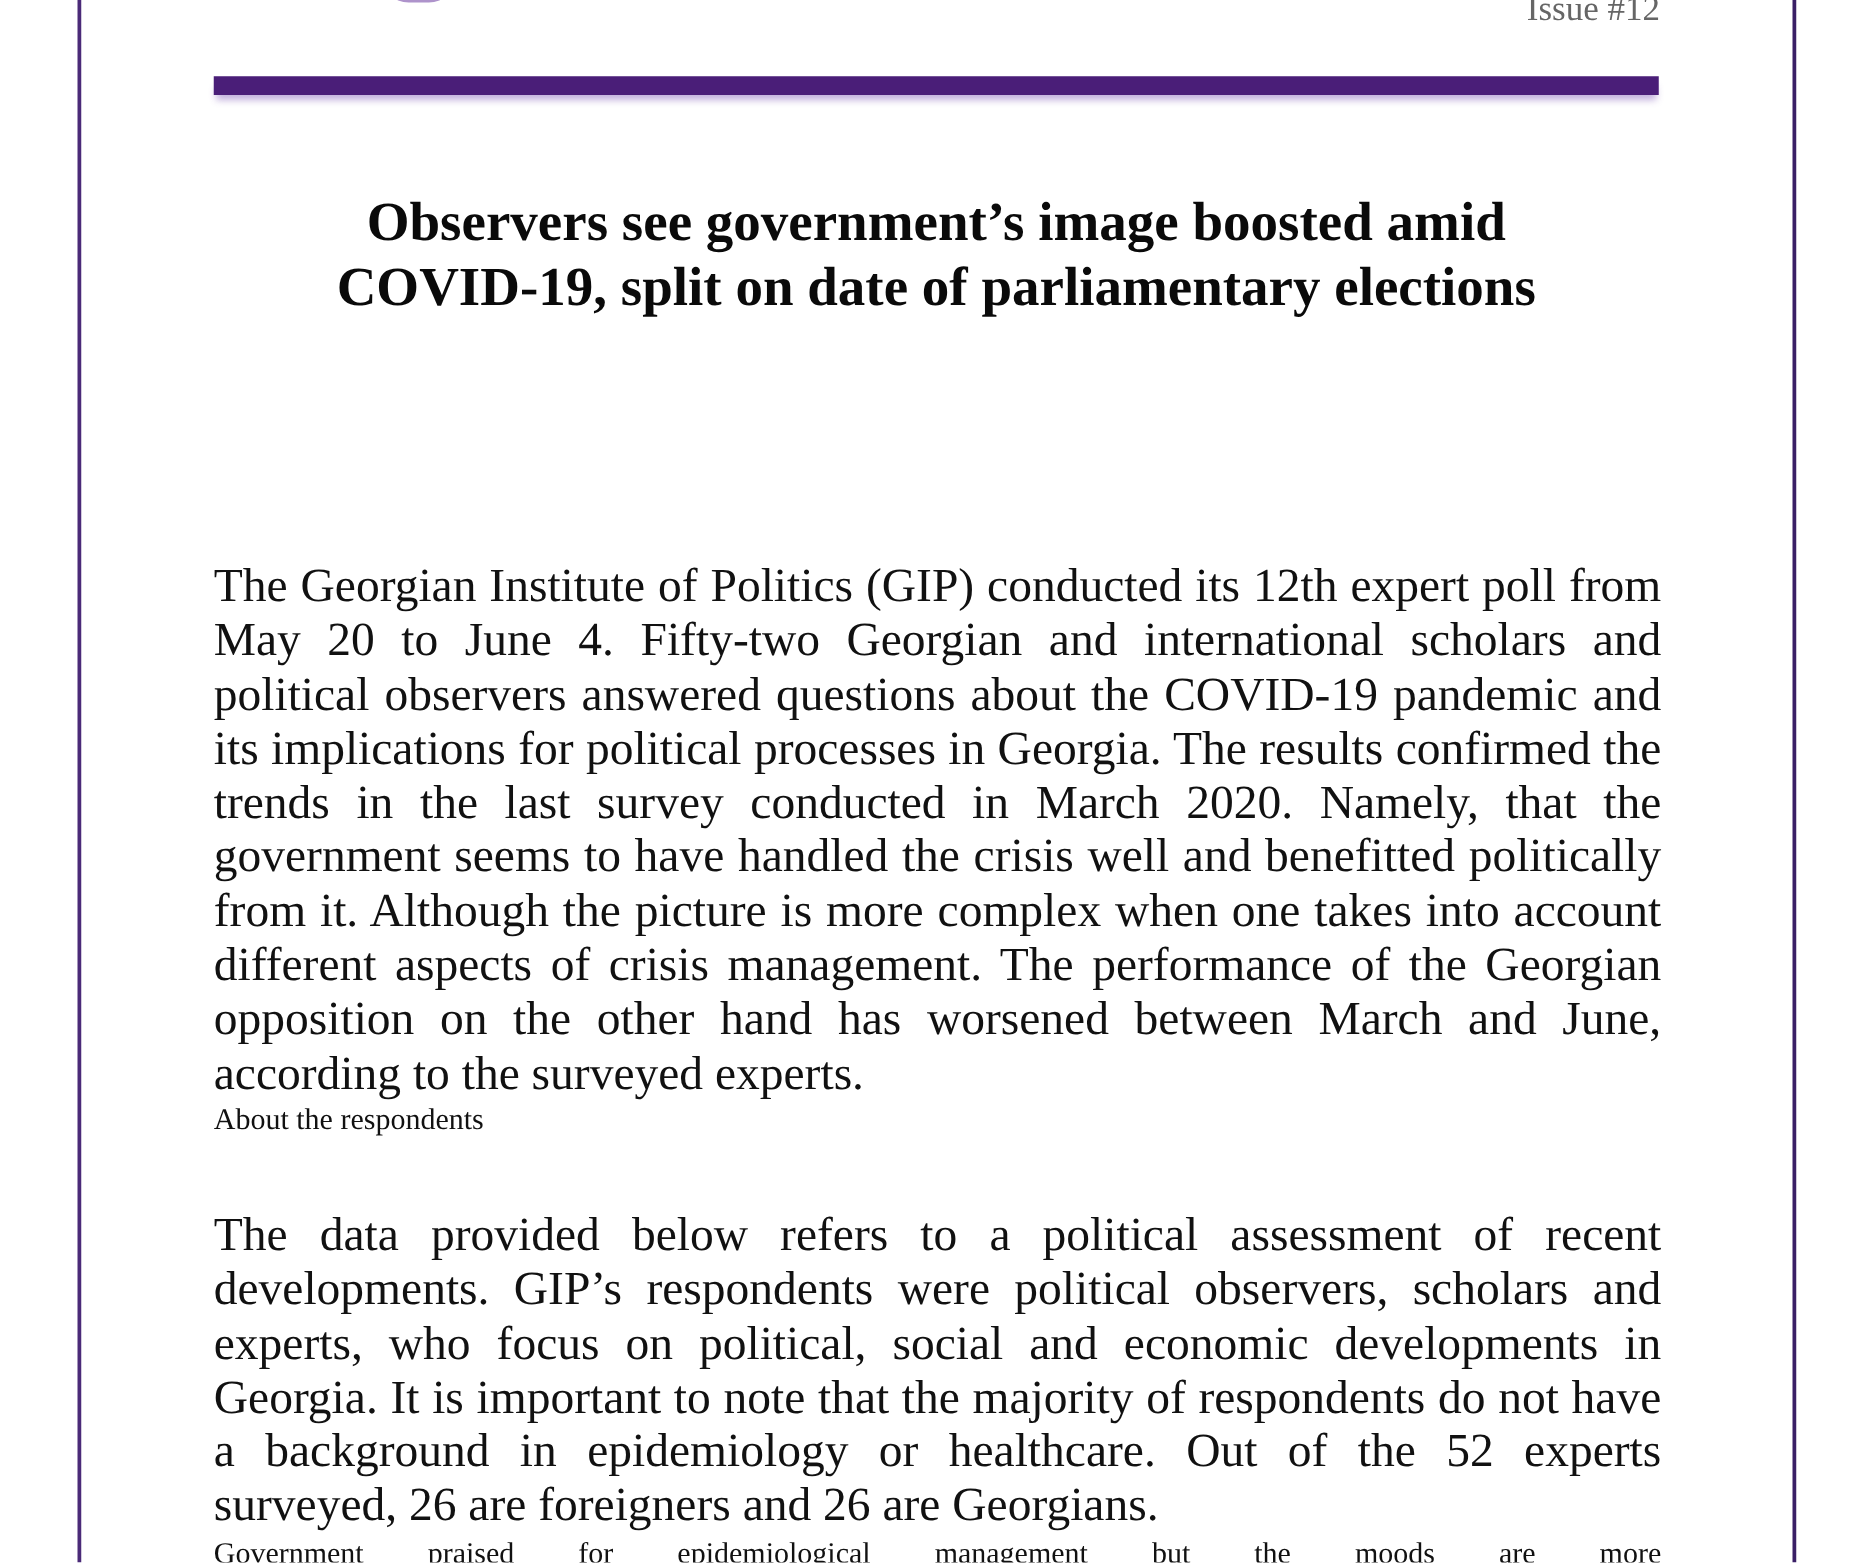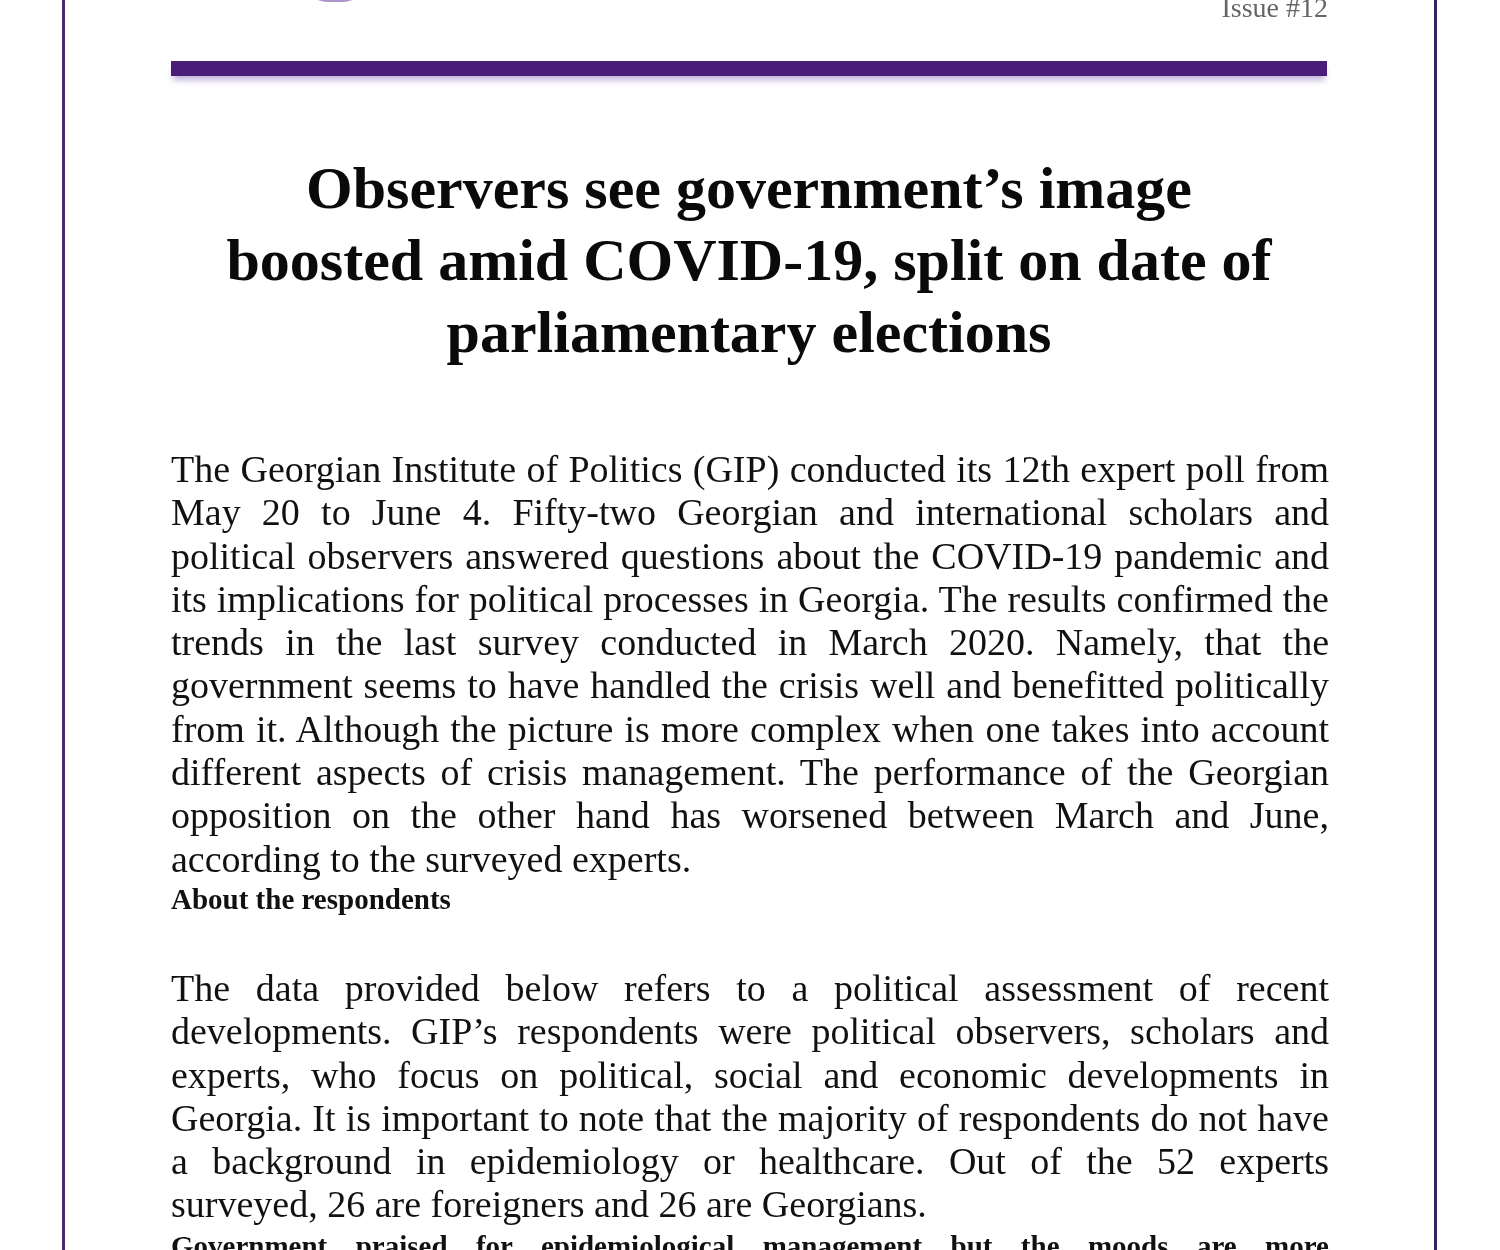--- a/index.html
+++ b/index.html
@@ -17,31 +17,31 @@
   .issue {
     position: absolute; right: 172px; top: -8px; font-size: 28px; color: #666;
     font-family: "Liberation Serif", serif;
   }
   .rule {
     position: absolute; left: 171px; top: 61px; width: 1156px; height: 15px;
     background: #4a1e78; box-shadow: 0 6px 6px -2px rgba(120,80,180,.45);
   }
   .title {
     position: absolute; left: 171px; width: 1156px; top: 152px;
-    text-align: center; font-weight: bold; font-size: 60px; line-height: 72px;
+    text-align: center; font-weight: bold; font-size: 44px; line-height: 52px;
     font-family: "Liberation Serif", serif; color: #0a0a0a;
   }
   .para {
     position: absolute; left: 171px; width: 1158px;
     font-family: "Liberation Serif", serif; font-size: 38px; line-height: 43.3px;
     text-align: justify; color: #111;
   }
   .heading {
     position: absolute; left: 171px; font-family: "Liberation Serif", serif;
-    font-weight: bold; font-size: 29px; color: #111;
+    font-weight: normal; font-size: 24px; color: #111;
   }
   .heading.cut { text-decoration: underline; width: 1158px; text-align: justify; text-align-last: justify; white-space: nowrap; overflow: hidden; height: 22px; }
 </style>
 </head>
 <body>
 
 <div class="page-border-left"></div>
 <div class="page-border-right"></div>
 <div class="logo-fragment"></div>
 

